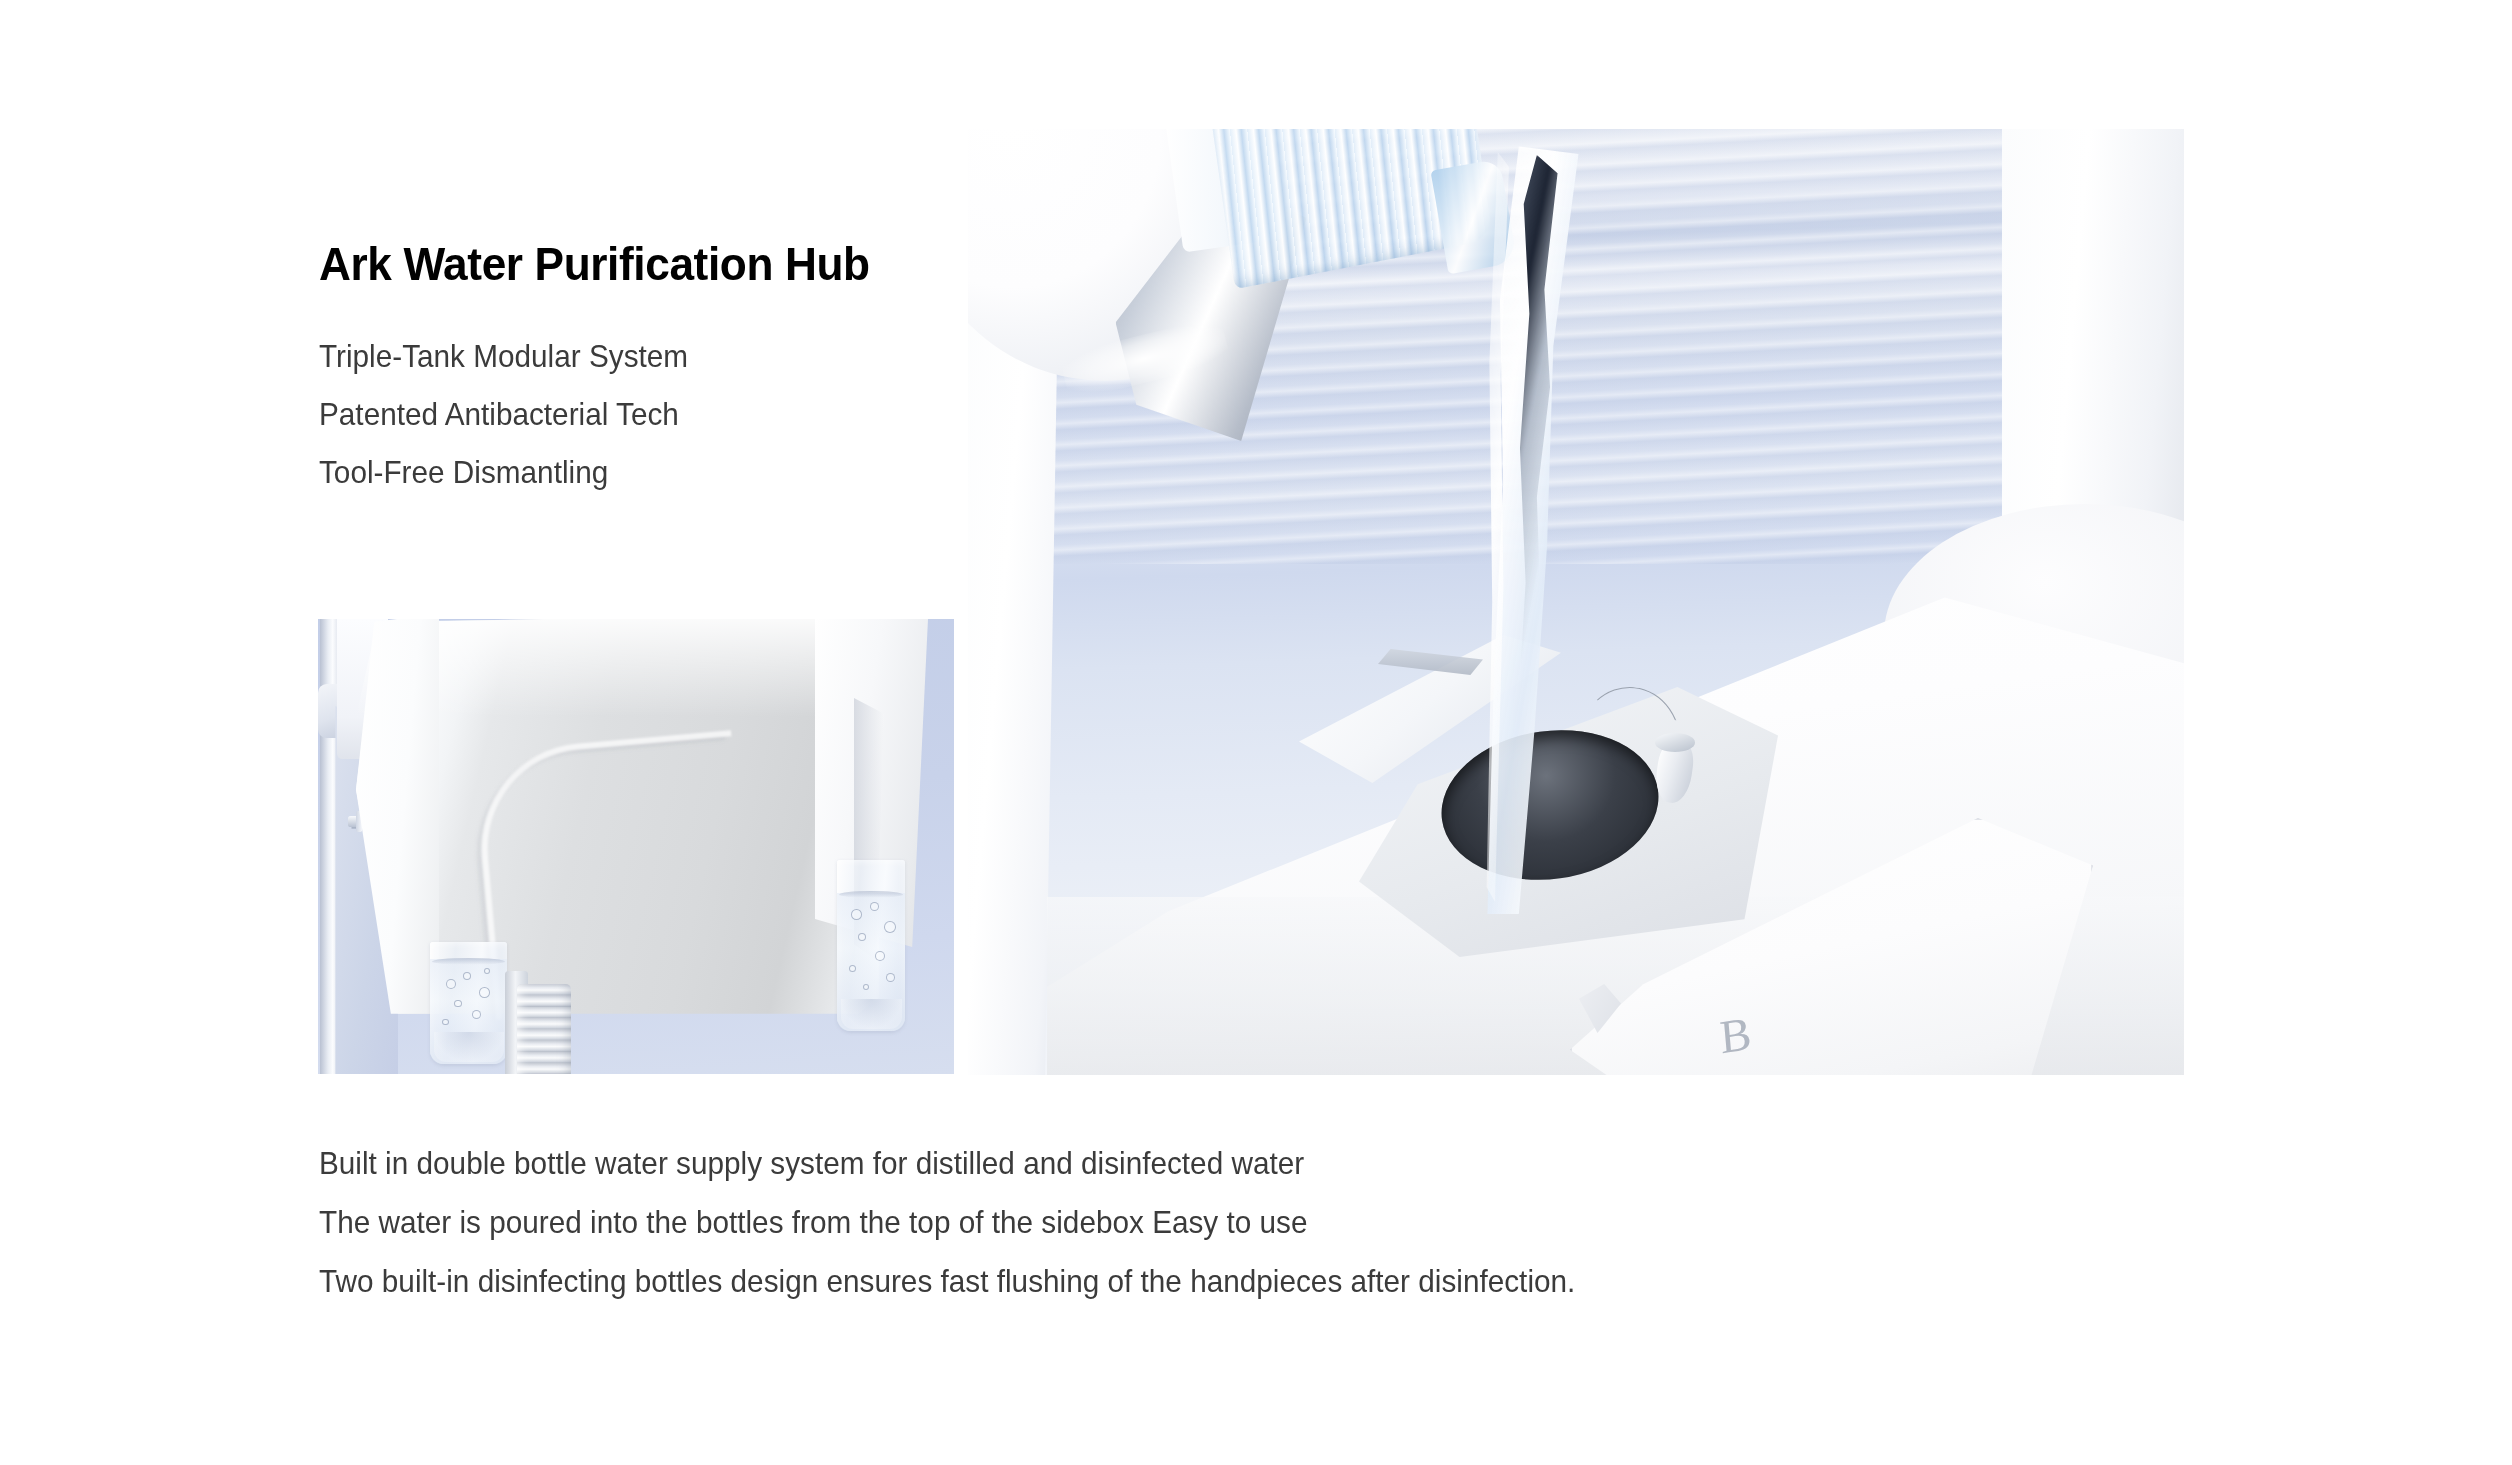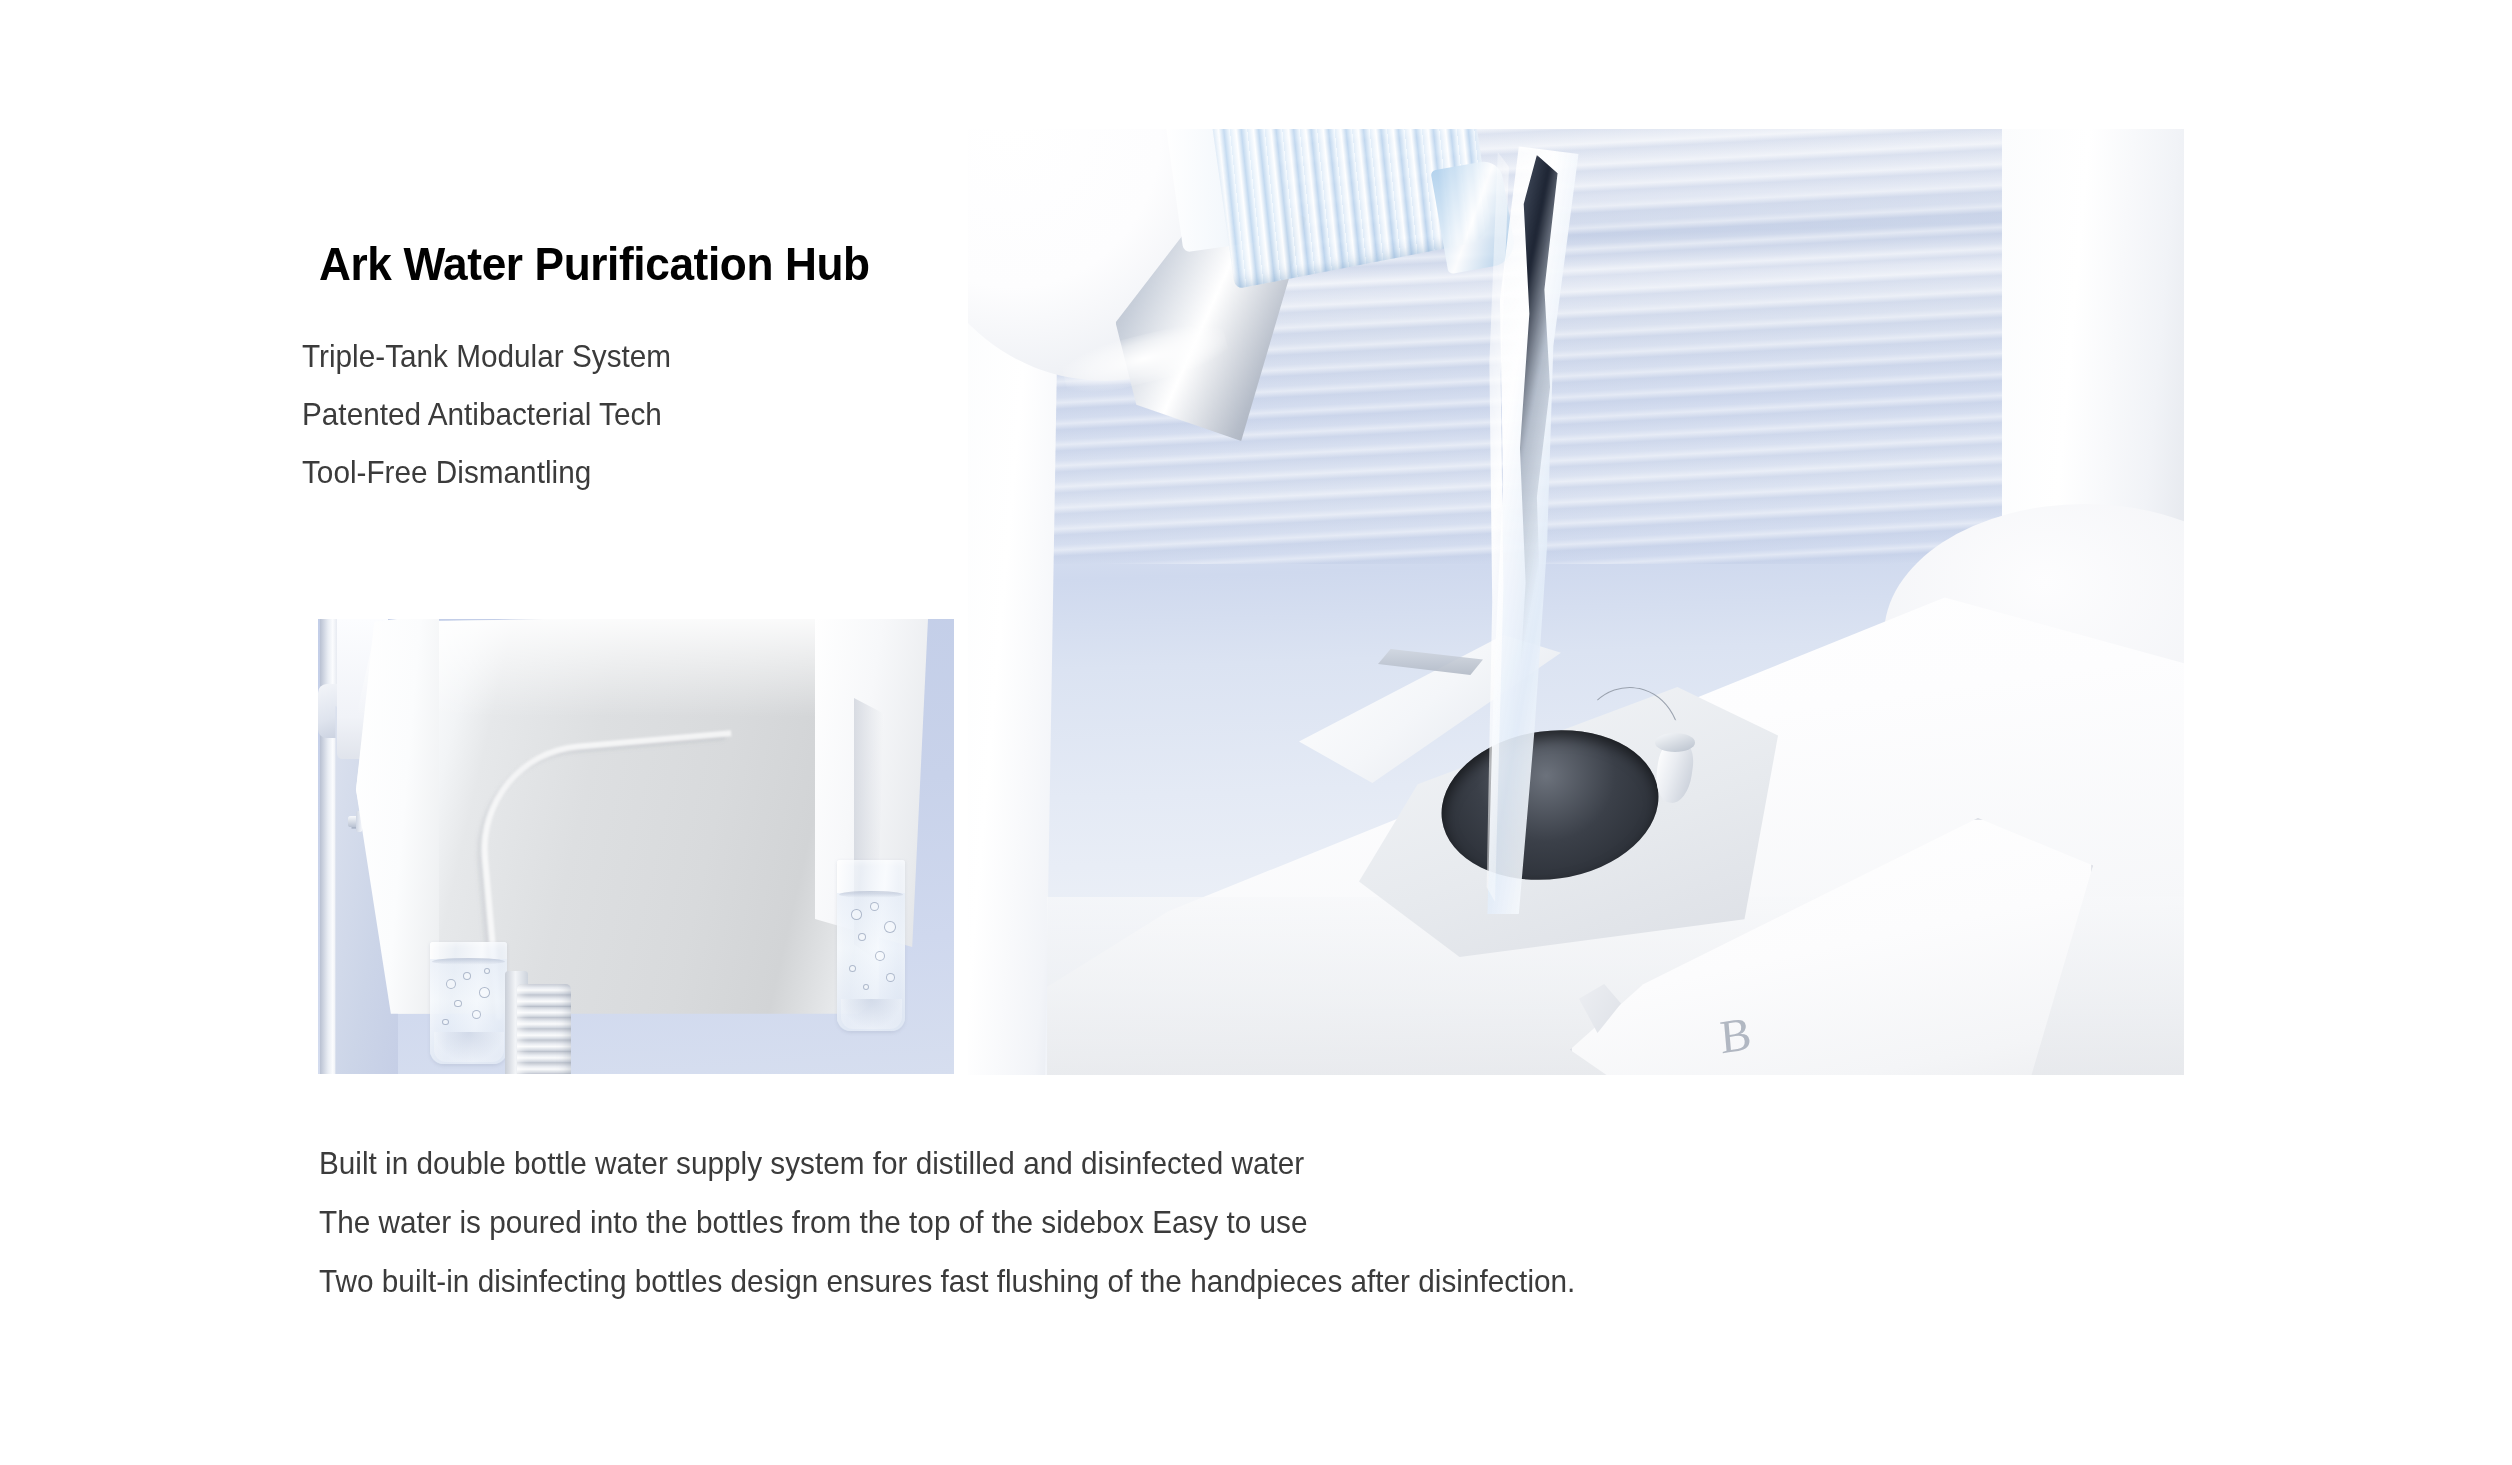--- a/index.html
+++ b/index.html
@@ -27,21 +27,21 @@
     color: #010101;
     letter-spacing: -0.4px;
     transform: scaleX(0.94);
     transform-origin: left top;
     white-space: nowrap;
     z-index: 40;
   }
 
   #feature-list {
     position: absolute;
-    left: 302px;
+    left: 319px;
     top: 327px;
     z-index: 40;
   }
   .feature-line {
     font-size: 30.5px;
     line-height: 58px;
     color: #3b3b3b;
     white-space: nowrap;
     transform: scaleX(0.975);
     transform-origin: left center;

